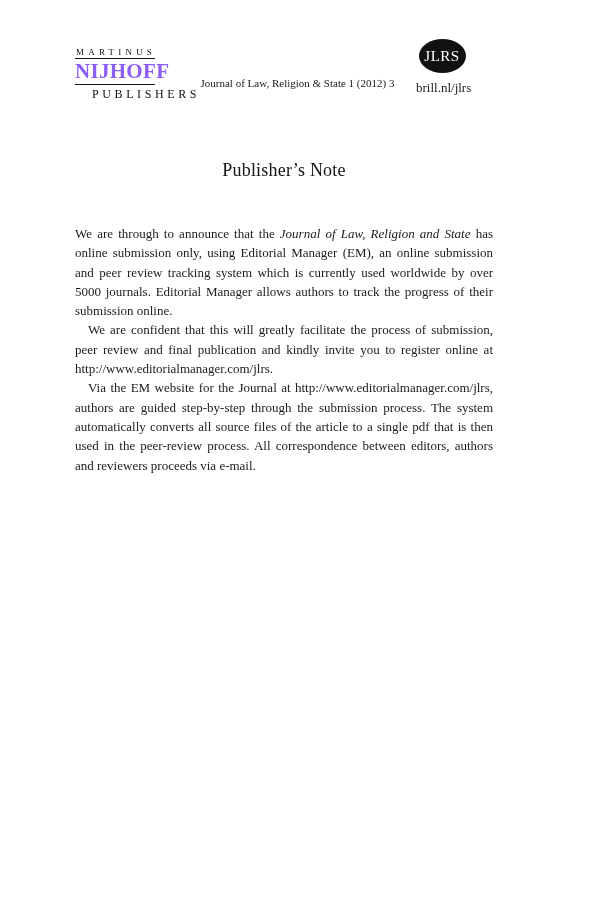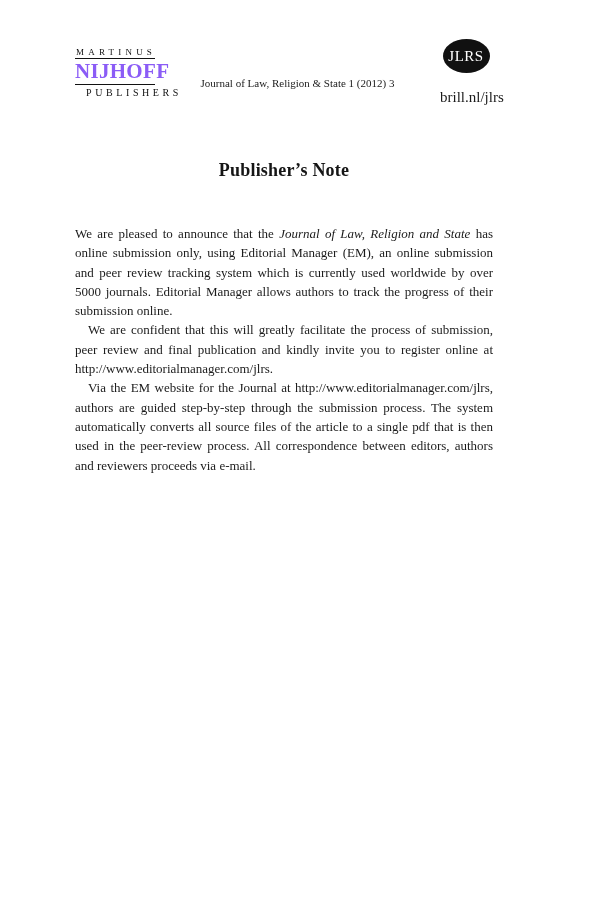--- a/index.html
+++ b/index.html
@@ -35,40 +35,40 @@
   }
   .mn-name {
     font-size: 21px;
     font-weight: 700;
     line-height: 1.0;
     letter-spacing: 0.3px;
     color: #8b5cf6;
     padding: 1px 0 1px 0;
   }
   .mn-bottom {
-    font-size: 10px;
+    font-size: 12px;
     letter-spacing: 3.6px;
     white-space: nowrap;
     color: #111;
     margin-top: 2px;
-    margin-left: 11px;
+    margin-left: 17px;
   }
   .journal-ref {
     position: absolute;
     left: 150px;
     top: 77px;
     width: 295px;
     text-align: center;
     font-size: 11px;
     color: #1b1b1b;
     white-space: nowrap;
   }
   .brand {
     position: absolute;
-    left: 440px;
+    left: 416px;
     top: 39px;
     width: 52px;
     text-align: left;
   }
   .brand-oval {
     width: 47px;
     height: 34px;
     margin: 0 auto;
     background: #111111;
     border-radius: 50%;
@@ -76,36 +76,36 @@
     align-items: center;
     justify-content: center;
   }
   .brand-monogram {
     color: #ffffff;
     font-size: 15px;
     letter-spacing: 0.5px;
     font-family: "Liberation Serif", serif;
   }
   .brand-url {
-    margin-top: 16px;
-    font-size: 15px;
+    margin-top: 7px;
+    font-size: 13px;
     color: #1b1b1b;
     white-space: nowrap;
   }
 
   
   .title {
     position: absolute;
     top: 160px;
     left: 75px;
     width: 418px;
     margin: 0;
     text-align: center;
     font-size: 18px;
-    font-weight: 700;
+    font-weight: 400;
     letter-spacing: 0.2px;
     color: #151515;
   }
 
   
   .body-text {
     position: absolute;
     top: 224px;
     left: 75px;
     width: 418px;
@@ -148,19 +148,19 @@
   <div class="brand">
     <div class="brand-oval">
       <span class="brand-monogram">JLRS</span>
     </div>
     <div class="brand-url">brill.nl/jlrs</div>
   </div>
 
   <h1 class="title">Publisher’s Note</h1>
 
   <div class="body-text">
-    <p class="para"><span>We are pleased to announce that the </span><em>Journal of Law, Religion and State</em><span> has online submission only, using Editorial Manager (EM), an online submission and peer review tracking system which is currently used worldwide by over 5000 journals. Editorial Manager allows authors to track the progress of their submission online.</span></p>
+    <p class="para"><span>We are through to announce that the </span><em>Journal of Law, Religion and State</em><span> has online submission only, using Editorial Manager (EM), an online submission and peer review tracking system which is currently used worldwide by over 5000 journals. Editorial Manager allows authors to track the progress of their submission online.</span></p>
     <p class="para indent">We are confident that this will greatly facilitate the process of submission, peer review and final publication and kindly invite you to register online at http://www.editorialmanager.com/jlrs.</p>
     <p class="para indent">Via the EM website for the Journal at http://www.editorialmanager.com/jlrs, authors are guided step-by-step through the submission process. The system automatically converts all source files of the article to a single pdf that is then used in the peer-review process. All correspondence between editors, authors and reviewers proceeds via e-mail.</p>
   </div>
 
 
 </div>
 
 </body></html>

